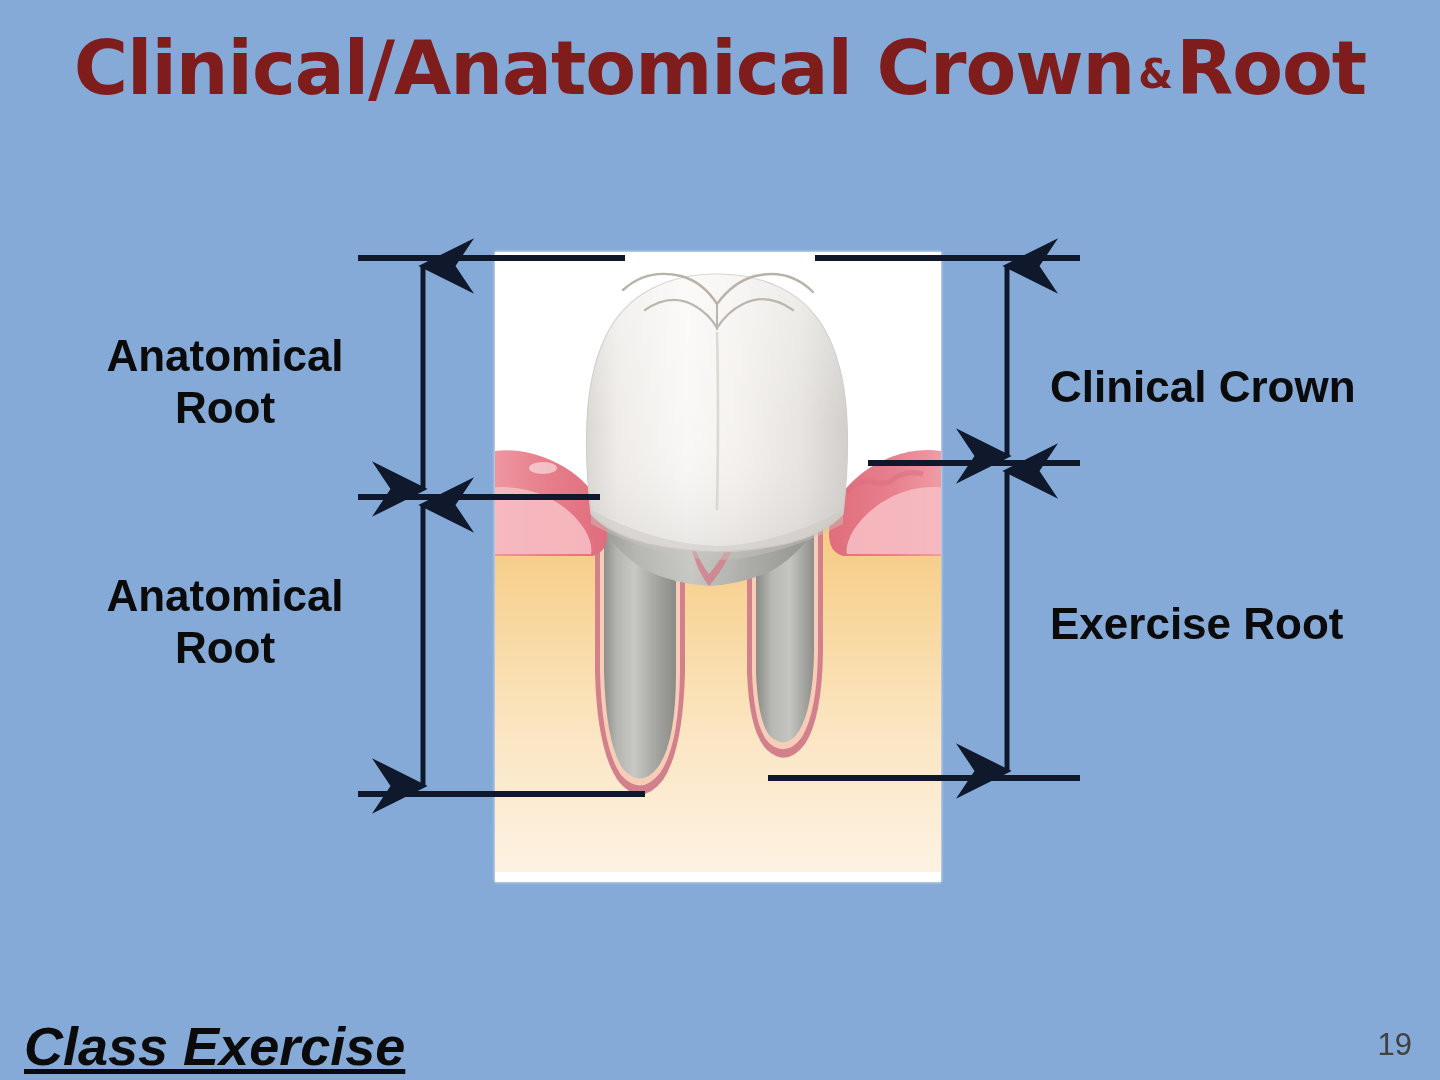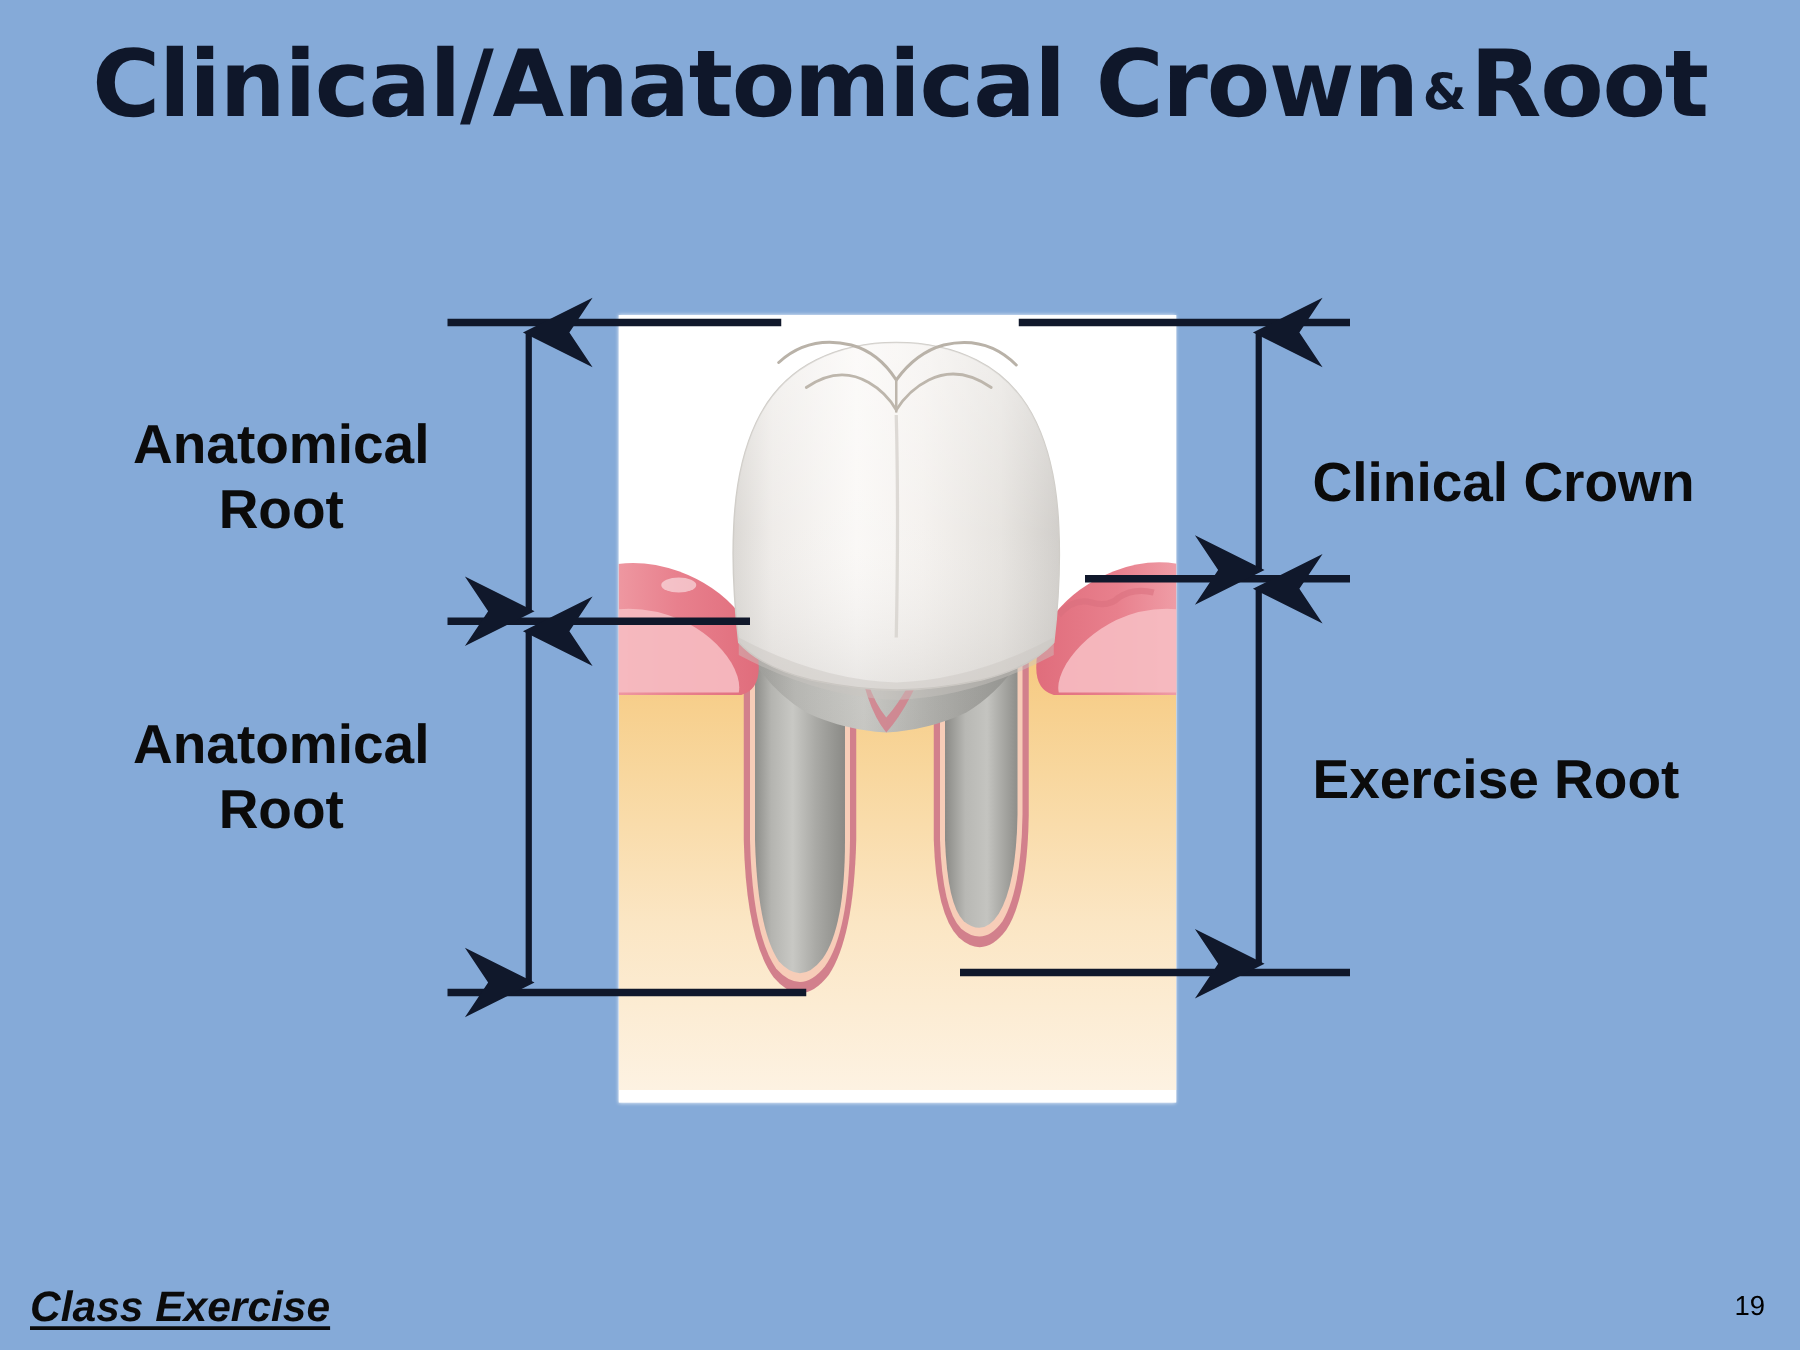--- a/index.html
+++ b/index.html
@@ -26,21 +26,21 @@
   #slide-title {
     position: absolute;
     left: 0;
     top: 22px;
     width: 1440px;
     text-align: center;
     font-family: "DejaVu Sans", sans-serif;
     font-weight: bold;
     font-size: 74px;
     line-height: 92px;
-    color: #0f172a;
+    color: #7f1d1d;
     letter-spacing: -1px;
     white-space: nowrap;
   }
   #slide-title .amp {
     font-size: 40px;
     vertical-align: 6px;
     padding: 0 4px;
   }
 
   
@@ -79,21 +79,21 @@
   }
 
   
   #class-exercise {
     position: absolute;
     left: 24px;
     top: 1021px;
     font-family: "Liberation Sans", sans-serif;
     font-weight: bold;
     font-style: italic;
-    font-size: 34px;
+    font-size: 54px;
     line-height: 50px;
     color: #0b0b0b;
     text-decoration: underline;
     text-underline-offset: 4px;
   }
   #page-ref {
     position: absolute;
     right: 62px;
     top: 948px;
     width: 330px;
@@ -101,23 +101,23 @@
     font-family: "Liberation Sans", sans-serif;
     font-size: 31px;
     line-height: 38px;
     color: #0b0b0b;
   }
   #slide-number {
     position: absolute;
     right: 28px;
     top: 1026px;
     font-family: "Liberation Sans", sans-serif;
-    font-size: 22px;
+    font-size: 31px;
     line-height: 38px;
-    color: #000000;
+    color: #404040;
   }
 
   
   #figure-panel {
     position: absolute;
     left: 495px;
     top: 252px;
     width: 446px;
     height: 630px;
     background: #ffffff;

